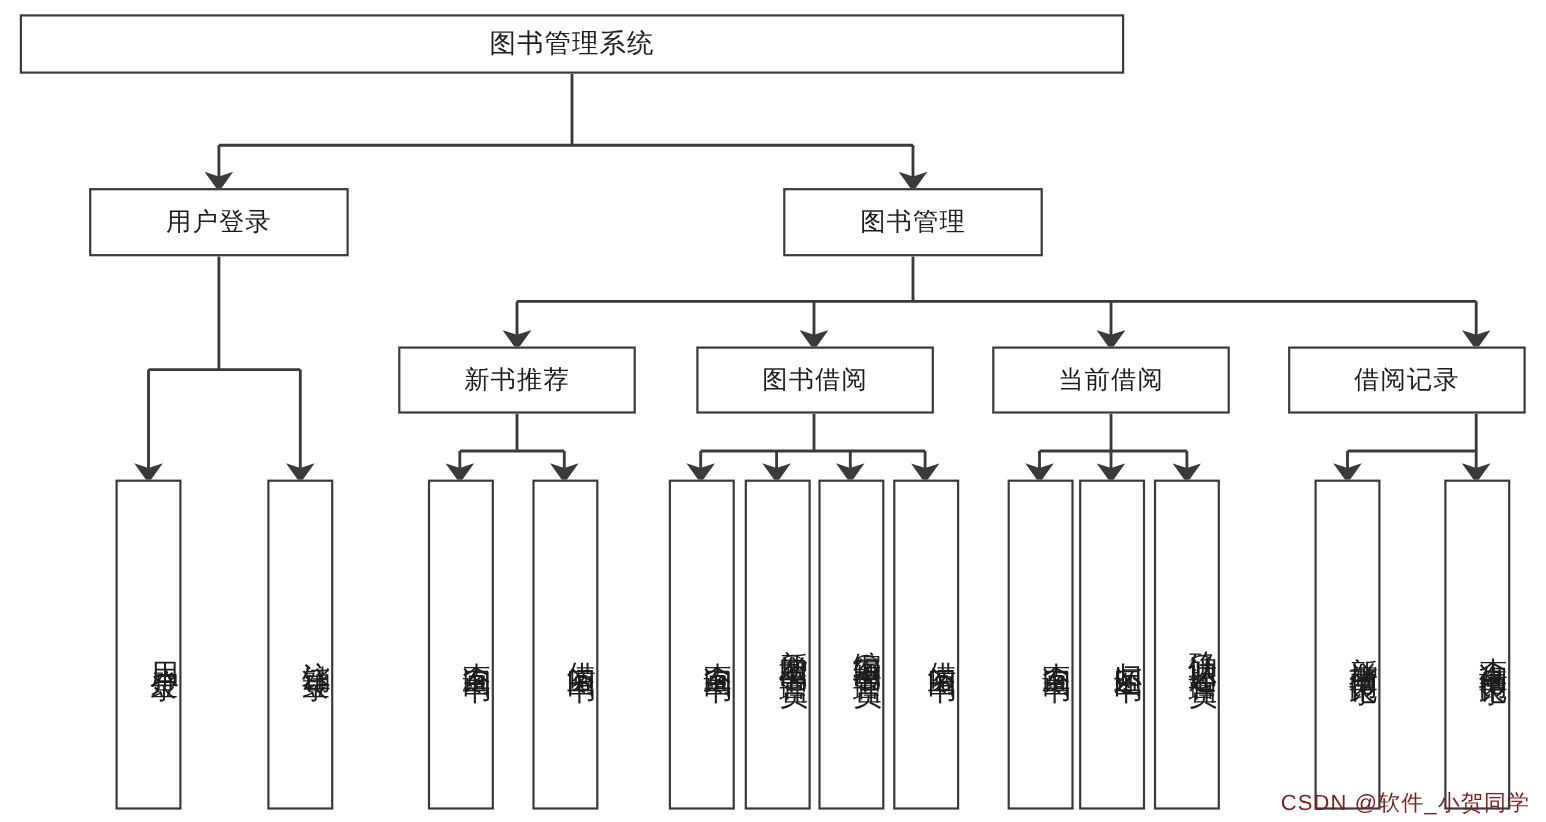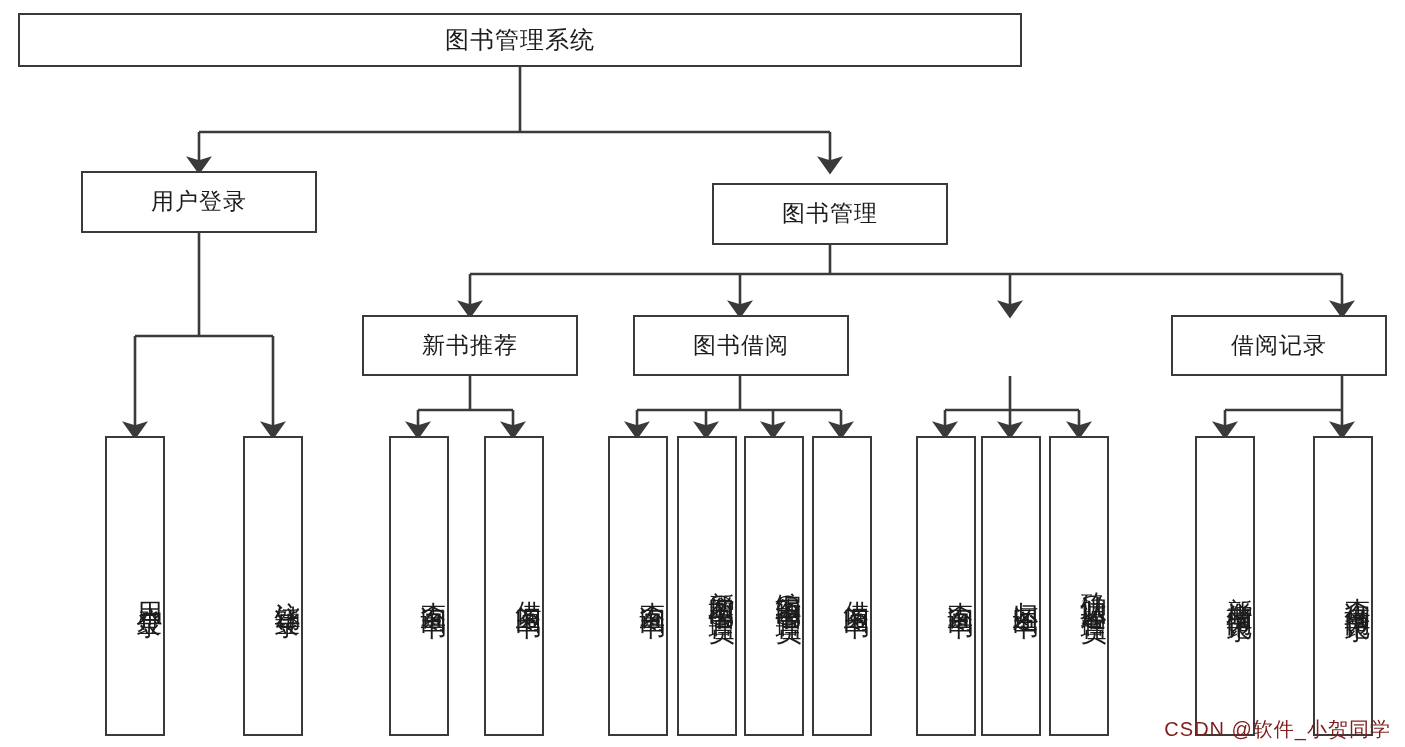--- a/index.html
+++ b/index.html
@@ -116,24 +116,25 @@
       <path d="M1342,376 L1342,410"></path>
       <path d="M1225,410 L1342,410"></path>
       <path d="M1225,410 L1225,429" marker-end="url(#arrow)"></path>
       <path d="M1342,410 L1342,429" marker-end="url(#arrow)"></path>
     </g>
   </svg>
 
   <div class="node h root" style="left:18px; top:13px; width:1004px; height:54px;">图书管理系统</div>
 
   <div class="node h" style="left:81px; top:171px; width:236px; height:62px;">用户登录</div>
-  <div class="node h" style="left:712px; top:171px; width:236px; height:62px;margin-top:12px;">图书管理</div>
+  <div class="node h" style="left:712px; top:171px; width:236px; height:62px;">图书管理</div>
 
   <div class="node h" style="left:362px; top:315px; width:216px; height:61px;">新书推荐</div>
   <div class="node h" style="left:633px; top:315px; width:216px; height:61px;">图书借阅</div>
+  <div class="node h" style="left:902px; top:315px; width:216px; height:61px;">当前借阅</div>
   <div class="node h" style="left:1171px; top:315px; width:216px; height:61px;">借阅记录</div>
 
   <div class="node v" style="left:105px; top:436px; width:60px; height:300px;">用户登录</div>
   <div class="node v" style="left:243px; top:436px; width:60px; height:300px;">注销登录</div>
 
   <div class="node v" style="left:389px; top:436px; width:60px; height:300px;">查询图书</div>
   <div class="node v" style="left:484px; top:436px; width:60px; height:300px;">借阅图书</div>
 
   <div class="node v" style="left:608px; top:436px; width:60px; height:300px;">查询图书</div>
   <div class="node v" style="left:677px; top:436px; width:60px; height:300px;">新增图书（管理员）</div>

